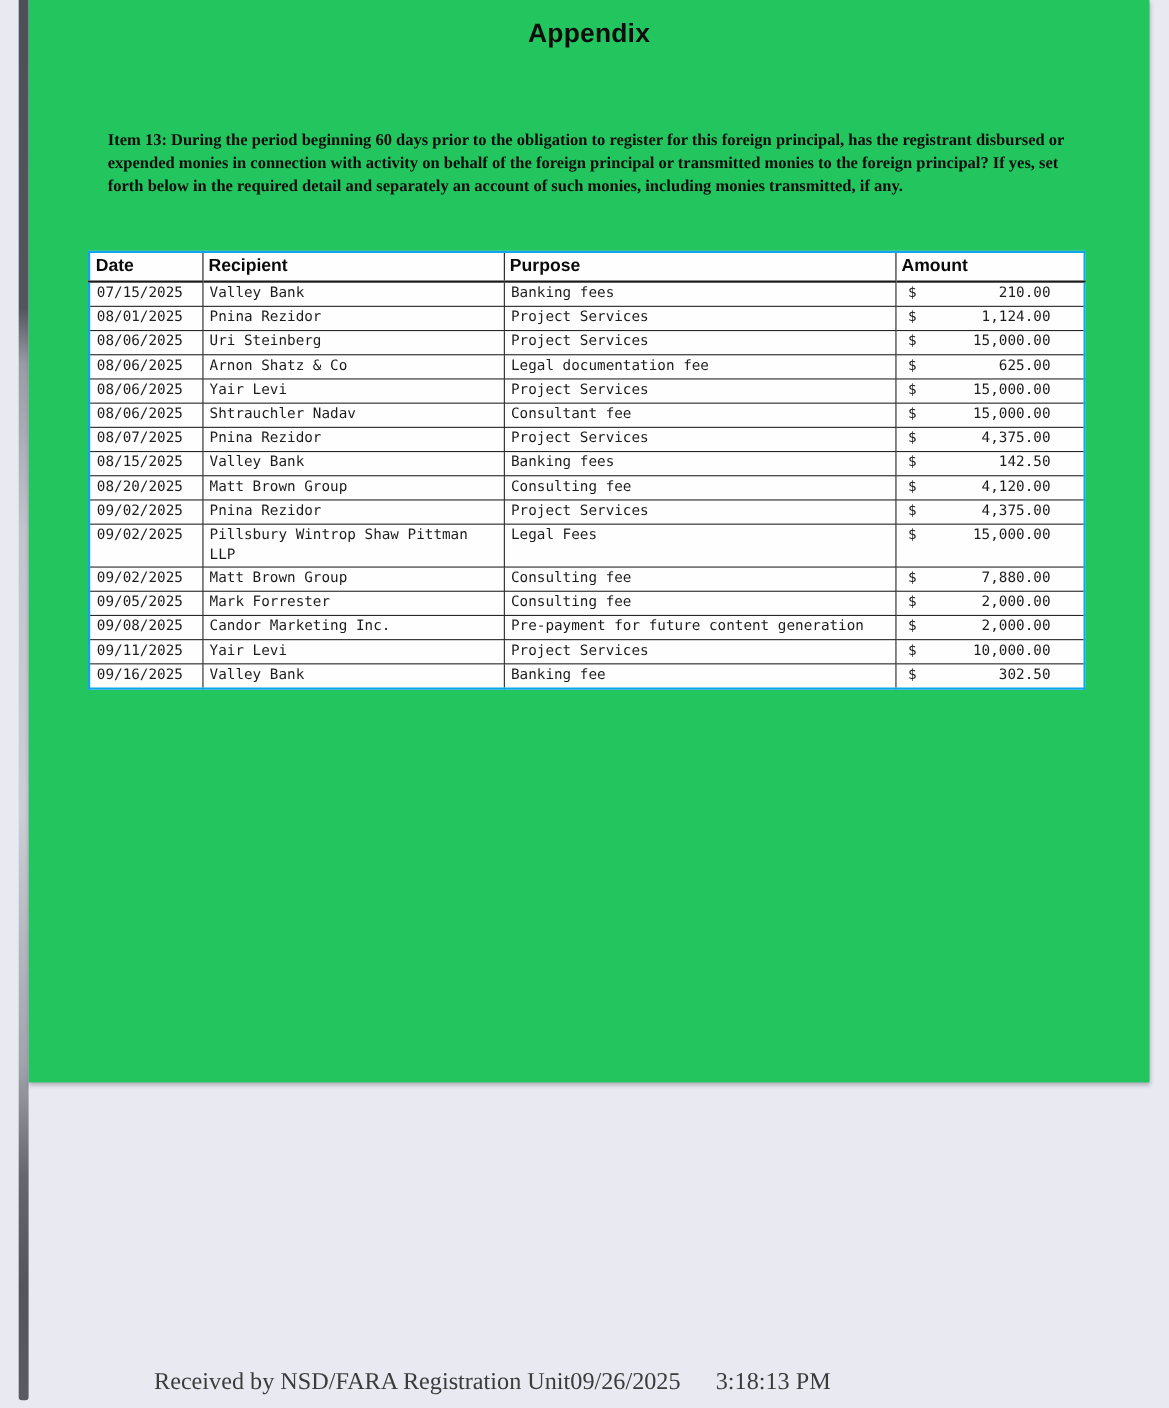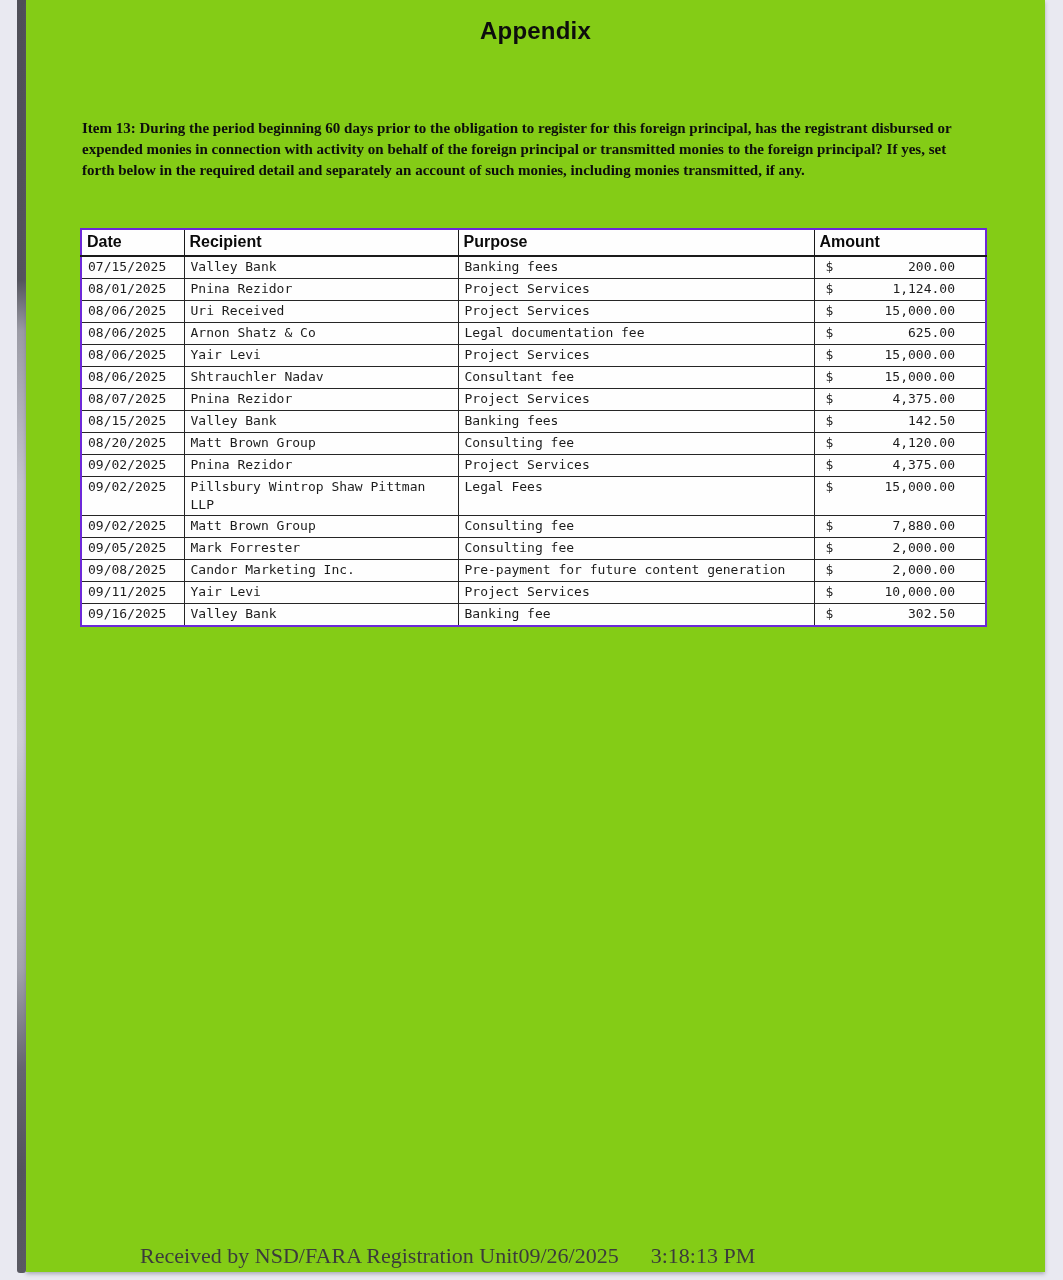--- a/index.html
+++ b/index.html
@@ -15,43 +15,43 @@
     position: absolute; left: 17px; top: 0;
     width: 9px; height: 1273px;
     background: linear-gradient(to bottom,
       #4f4f58 0%, #54545d 22%, #9b9ba5 26%,
       #c4c4ce 38%, #cdcdd6 58%, #a3a3ad 76%,
       #666670 84%, #54545d 92%, #5a5a63 100%);
     border-radius: 0 0 3px 3px;
   }
   .page {
     position: absolute; left: 26px; top: 0;
-    width: 1019px; height: 1272px;
-    background: #84cc16;
+    width: 1019px; height: 984px;
+    background: #22c55e;
     box-shadow: 0 2px 4px rgba(95,95,115,0.45);
   }
   .titles {
     position: absolute; top: 16px; left: 0; width: 100%;
     text-align: center;
     font-weight: bold; font-size: 24px; line-height: 29px;
     color: #0d0d0d; letter-spacing: 0.2px;
   }
   .item13 {
-    position: absolute; top: 118px; left: 56px; width: 884px;
+    position: absolute; top: 118px; left: 72px; width: 884px;
     margin: 0;
     font-family: "Liberation Serif", serif;
     font-weight: bold; font-size: 15px; line-height: 21px;
     color: #0d0d0d;
   }
   table.expenses {
     position: absolute; top: 228px; left: 54px;
     width: 905px;
     border-collapse: collapse; table-layout: fixed;
     background: #fefefe;
-    border: 2px solid #6d28d9;
+    border: 2px solid #0ea5e9;
   }
   col.c-date      { width: 103px; }
   col.c-recipient { width: 274px; }
   col.c-purpose   { width: 356px; }
   col.c-amount    { width: 172px; }
   table.expenses th {
     border: 1px solid #1a1a1a;
     border-bottom: 2px solid #1a1a1a;
     font-family: "Liberation Sans", sans-serif;
     font-weight: bold; font-size: 16px; line-height: 20px;
@@ -114,40 +114,40 @@
       </tr>
     </thead>
     <tbody>
   <tr>
     <td class="td-date">07/15/2025</td>
     <td class="td-recipient">Valley Bank</td>
     <td class="td-purpose">Banking fees</td>
     <td class="td-amount">
       <div class="amount-wrap">
         <span class="dollar">$</span>
-        <span class="value">200.00</span>
+        <span class="value">210.00</span>
       </div>
     </td>
   </tr>
 
   <tr>
     <td class="td-date">08/01/2025</td>
     <td class="td-recipient">Pnina Rezidor</td>
     <td class="td-purpose">Project Services</td>
     <td class="td-amount">
       <div class="amount-wrap">
         <span class="dollar">$</span>
         <span class="value">1,124.00</span>
       </div>
     </td>
   </tr>
 
   <tr>
     <td class="td-date">08/06/2025</td>
-    <td class="td-recipient">Uri Received</td>
+    <td class="td-recipient">Uri Steinberg</td>
     <td class="td-purpose">Project Services</td>
     <td class="td-amount">
       <div class="amount-wrap">
         <span class="dollar">$</span>
         <span class="value">15,000.00</span>
       </div>
     </td>
   </tr>
 
   <tr>

